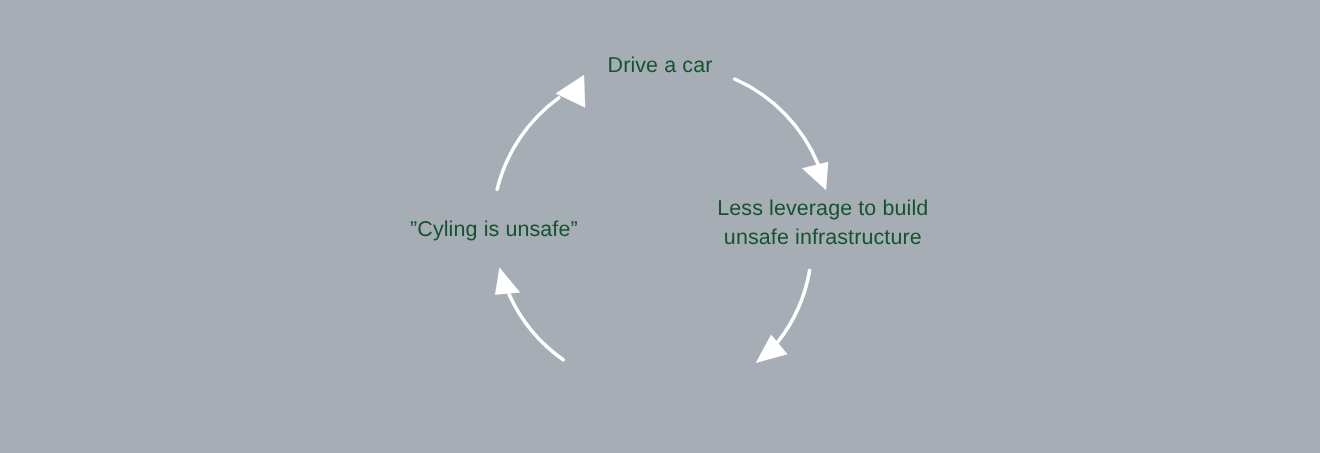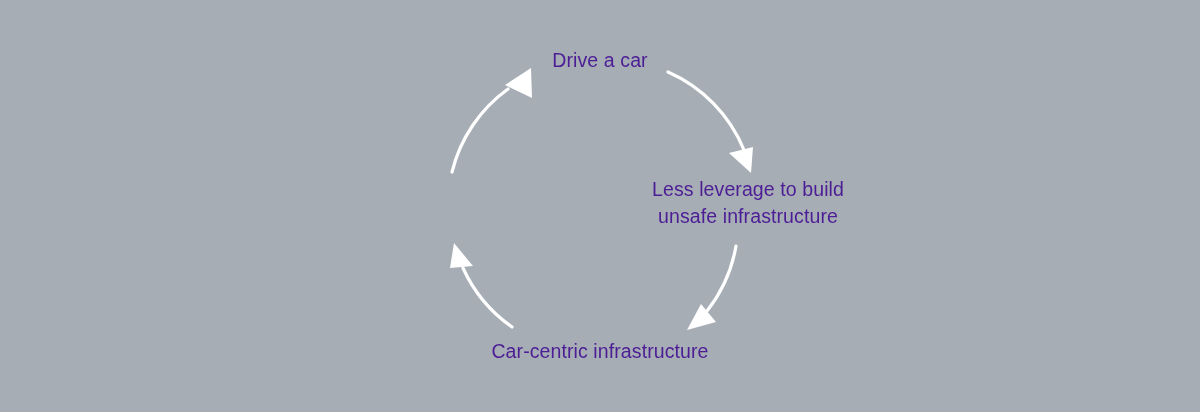--- a/index.html
+++ b/index.html
@@ -21,21 +21,21 @@
   #cycle-svg {
     position: absolute;
     left: 0;
     top: 0;
     width: 1200px;
     height: 412px;
   }
   .node-label {
     position: absolute;
     text-align: center;
-    color: #4c1d95;
+    color: #14532d;
     font-size: 19.5px;
     line-height: 27px;
     font-weight: 400;
     white-space: pre-line;
     letter-spacing: 0.1px;
     transform: translate(-50%, -50%);
   }
   #node-top    { left: 600px; top: 60px;  width: 320px; }
   #node-right  { left: 748px; top: 203px; width: 240px; }
   #node-bottom { left: 600px; top: 351px; width: 420px; }
@@ -67,16 +67,16 @@
       <path d="M 452 172 A 145 145 0 0 1 508 89" fill="none" stroke="#ffffff" stroke-width="3.2" stroke-linecap="round"></path>
       <polygon points="531,68 532,98 505,85" fill="#ffffff"></polygon>
     </g>
   </svg>
 
   <div class="node-label" id="node-top">Drive a car</div>
 
   <div class="node-label" id="node-right">Less leverage to build
 unsafe infrastructure</div>
 
-  <div class="node-label" id="node-bottom">Car-centric infrastructure</div>
 
+  <div class="node-label" id="node-left">”Cyling is unsafe”</div>
 
 </div>
 
 </body></html>

